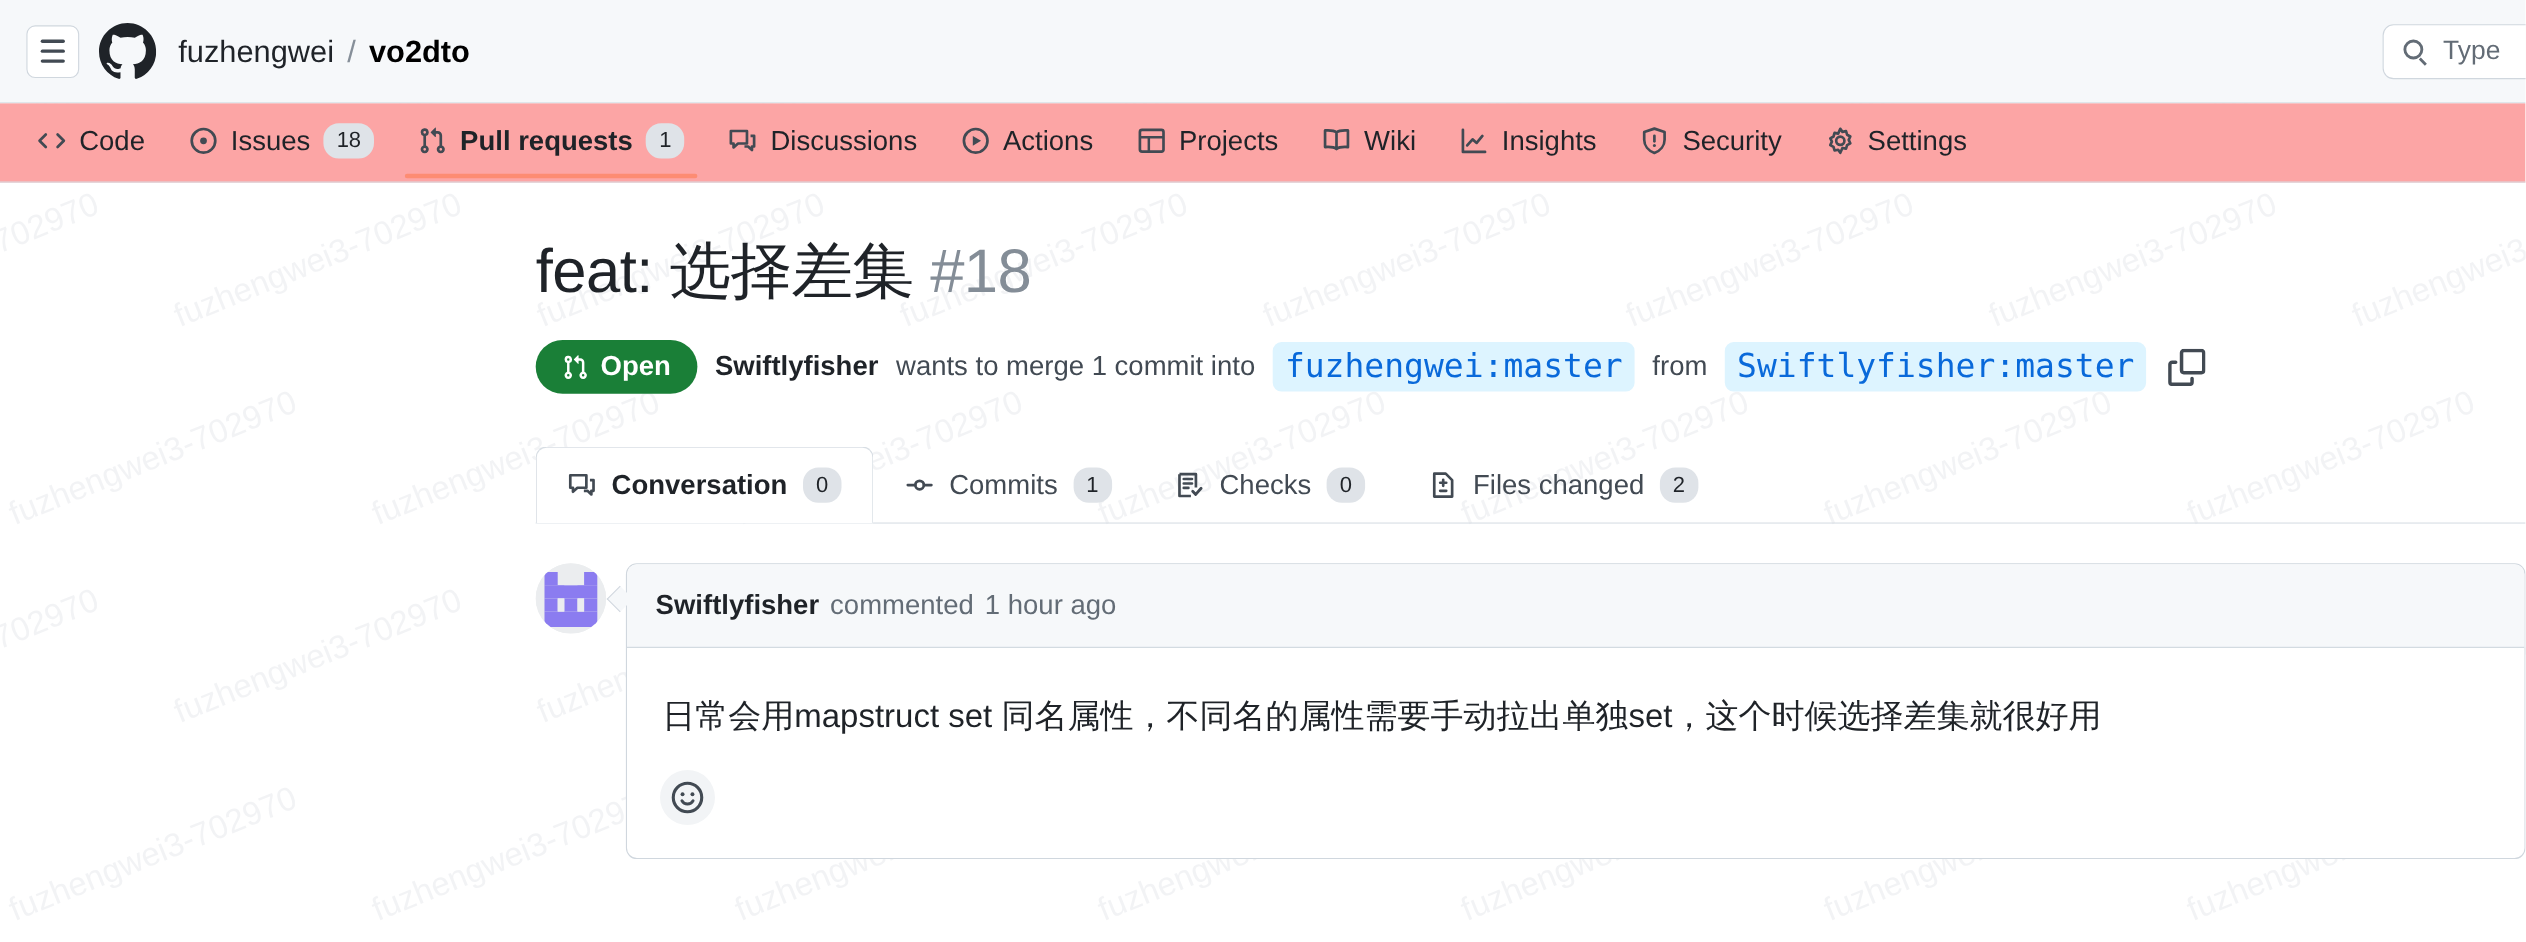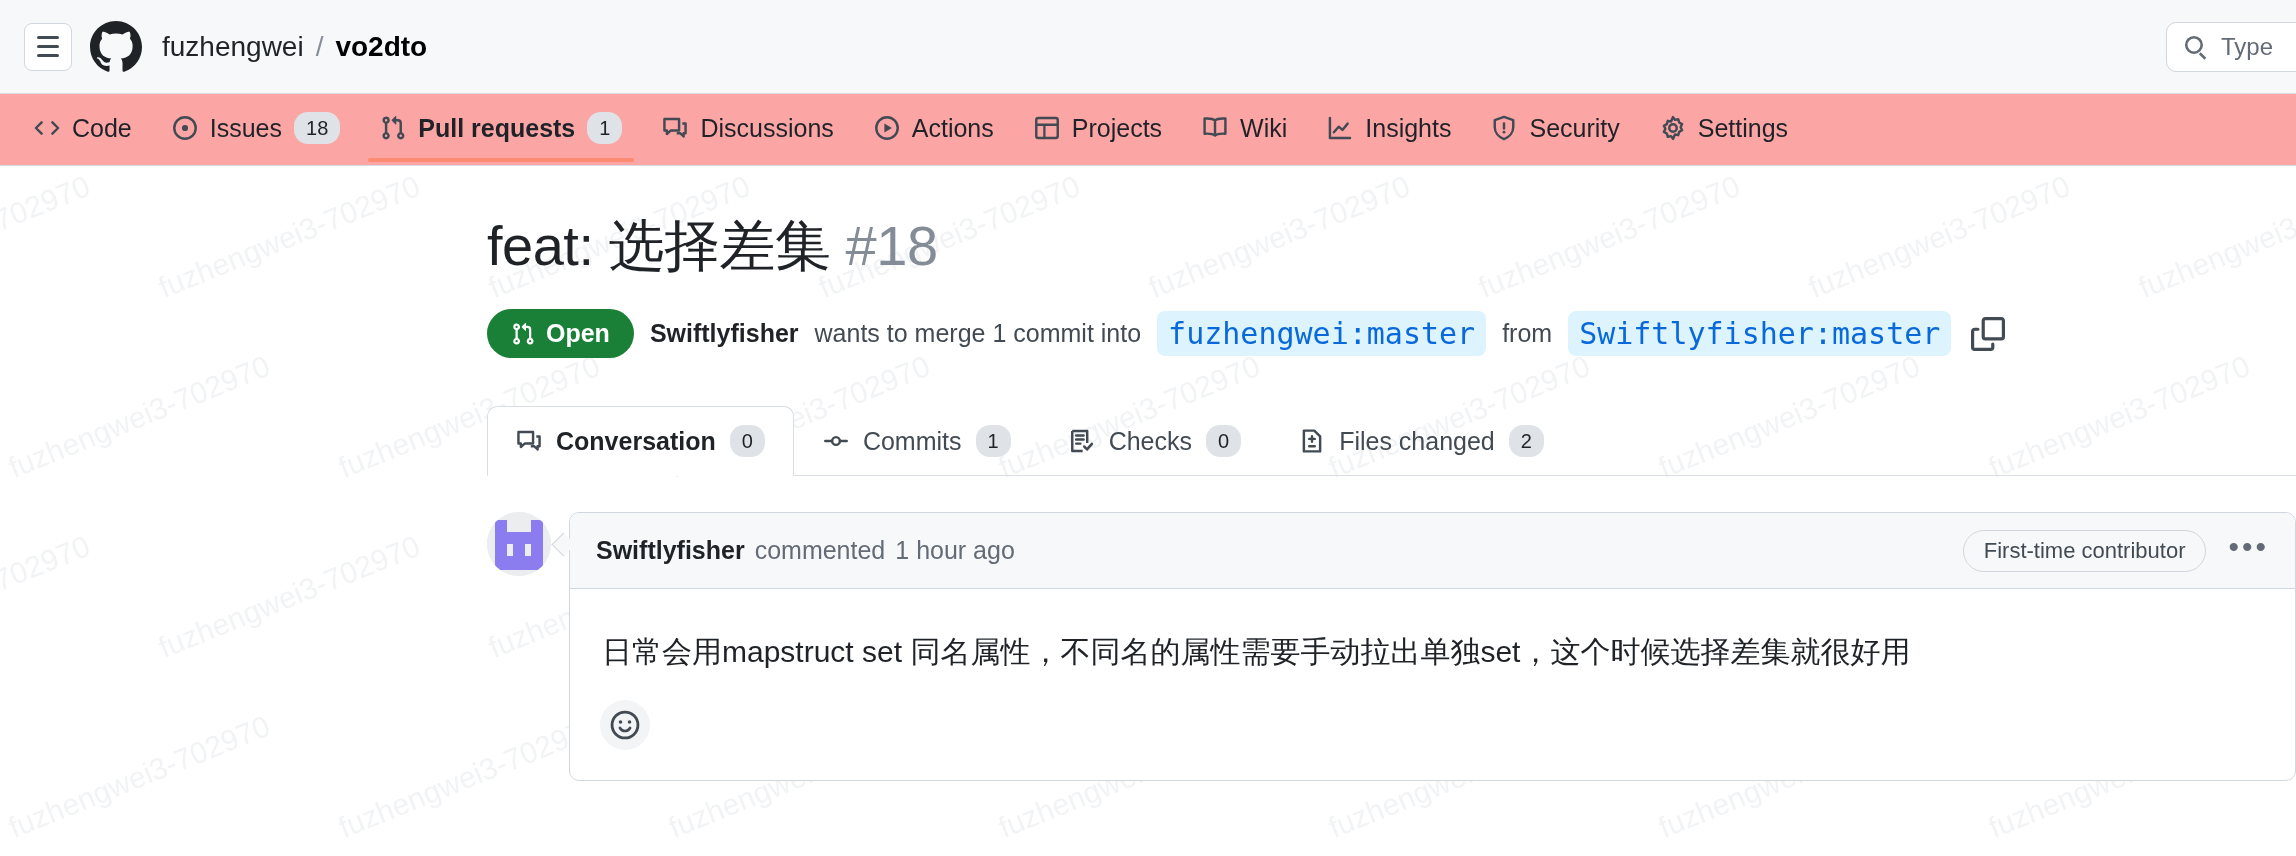--- a/index.html
+++ b/index.html
@@ -550,24 +550,20 @@
       </svg>
     </div>
 
     <div class="timeline-arrow"></div>
 
     <div class="comment-box">
       <div class="comment-head">
         <span class="comment-author">Swiftlyfisher</span>
         <span>commented</span>
         <span>1 hour ago</span>
-        <div class="head-right">
-          <span class="contrib-badge">First-time contributor</span>
-          <span class="kebab">•••</span>
-        </div>
       </div>
 
       <div class="comment-body">日常会用mapstruct set 同名属性，不同名的属性需要手动拉出单独set，这个时候选择差集就很好用</div>
 
       <div class="reaction-row">
         <div class="reaction-btn">
           <svg width="30" height="30" viewBox="0 0 16 16">
             <circle cx="8" cy="8" r="6.9" fill="none" stroke="#424a53" stroke-width="1.5"></circle>
             <circle cx="5.6" cy="6.4" r="0.95" fill="#424a53"></circle>
             <circle cx="10.4" cy="6.4" r="0.95" fill="#424a53"></circle>

